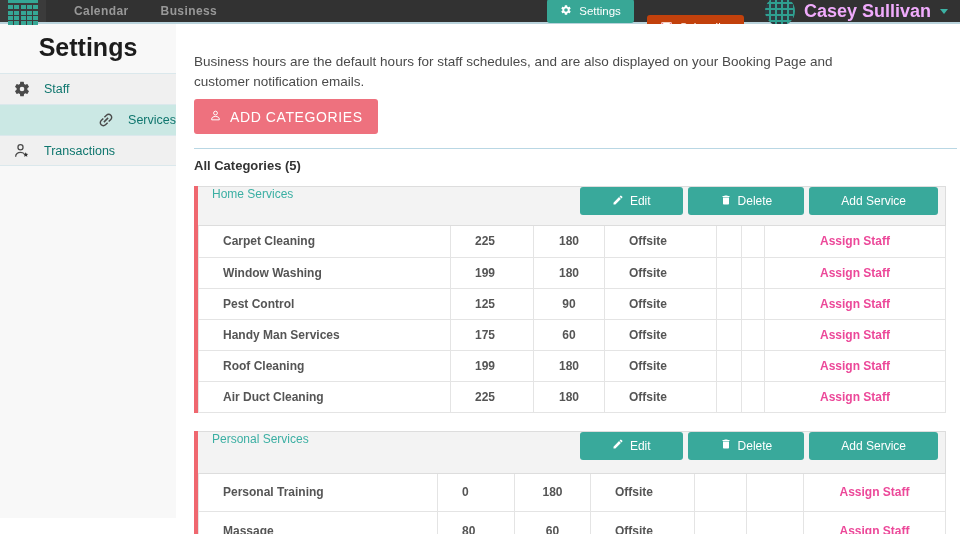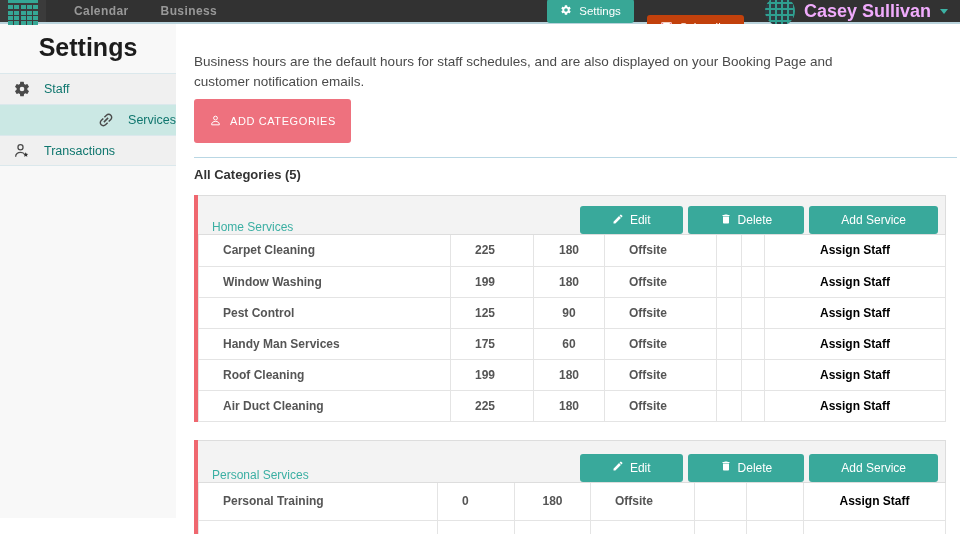--- a/index.html
+++ b/index.html
@@ -51,44 +51,44 @@
                font-size: 12.5px; color: #0f766e; cursor: pointer; }
   .side-item:last-child { border-bottom: 1px solid #dbe8ec; }
   .side-item.active { background: #cbe8e4; justify-content: flex-end; }
   .side-icon { width: 18px; height: 18px; display: inline-flex; }
 
   
   .main { flex: 1; padding: 28px 0 0 18px; background: #fff; }
   .intro { font-size: 13.5px; color: #4a4a4a; line-height: 19.5px; max-width: 655px;
            margin-bottom: 8px; }
   .add-btn { background: #ee717e; border: none; border-radius: 3px; color: #fff;
-             font-family: inherit; font-size: 11px; letter-spacing: .6px; height: 44px;
+             font-family: inherit; font-size: 14px; letter-spacing: .6px; height: 35px;
              padding: 0 15px; display: inline-flex; align-items: center; gap: 8px;
              cursor: pointer; }
   .divider { border: none; border-top: 1px solid #b9d7e4; width: 763px; margin-top: 14px; }
   .all-cats { font-size: 13px; font-weight: bold; color: #333; margin-top: 9px; }
 
   
   .cat-block { width: 752px; border-left: 4px solid #ef676f; margin-top: 13px; }
   .cat-block + .cat-block { margin-top: 18px; }
   .cat-header { height: 40px; background: #f3f3f3; border: 1px solid #ddd; border-left: none;
-                display: flex; align-items: flex-end; padding: 0 7px 0 14px; }
+                display: flex; align-items: flex-start; padding: 0 7px 0 14px; }
   .cat-header.tall { height: 43px; }
   .cat-name { color: #3bafa3; font-size: 12px; }
   .cat-actions { margin-left: auto; display: flex; gap: 5px; }
   .cat-btn { background: #39a99b; border: none; border-radius: 3px; color: #fff;
              font-family: inherit; font-size: 12px; height: 28px; padding: 0 32px;
              display: flex; align-items: center; gap: 6px; cursor: pointer; }
   table { width: 100%; border-collapse: collapse; table-layout: fixed; font-size: 12px;
           color: #555; background: #fff; }
   td { border: 1px solid #e4e4e4; border-top: none; padding: 0 24px; height: 31px;
        overflow: hidden; white-space: nowrap; font-weight: bold; }
   .rows-tall td { height: 38px; }
   .c-dur { text-align: center; }
-  .c-assign { text-align: center; color: #000000; cursor: pointer; }
+  .c-assign { text-align: center; color: #ec4899; cursor: pointer; }
 </style>
 </head>
 <body>
 
 <header class="topbar">
   <div class="logo">
     <div class="logo-grid"></div>
   </div>
   <nav class="nav">
     <a class="nav-item">Calendar</a>

